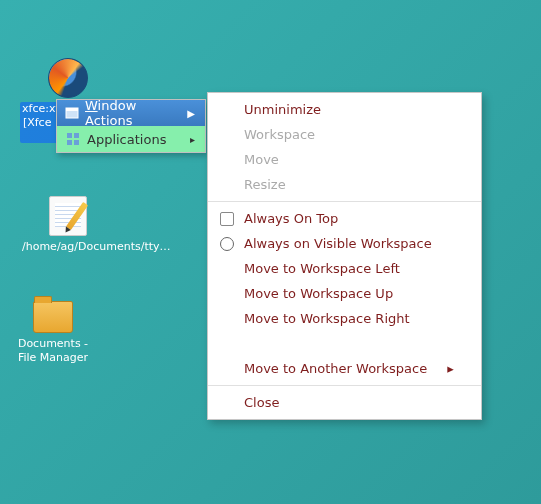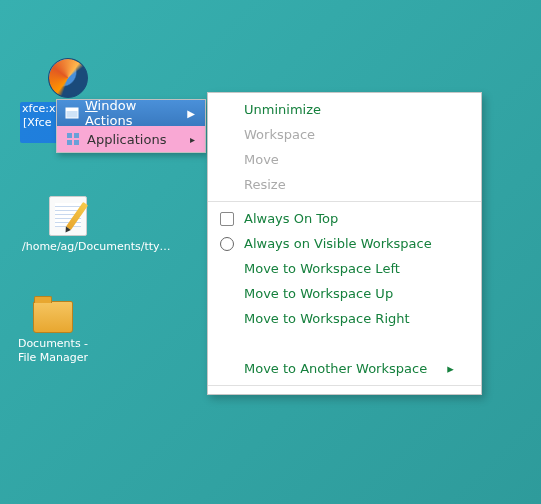--- a/index.html
+++ b/index.html
@@ -91,21 +91,21 @@
   .firefox-icon::after {
     content: "";
     position: absolute; inset: 0;
     background: conic-gradient(from 90deg, transparent 0 30%, #ff9500 35%, #e25822 60%, #ffb84d 85%, transparent 90%);
     border-radius: 50%;
   }
 
   
   .menu {
     position: absolute;
-    background: #f9a8d4;
+    background: #86efac;
     border: 1px solid #c0c0c0;
     box-shadow: 2px 3px 6px rgba(0,0,0,.25);
   }
   .menu-item {
     display: flex;
     align-items: center;
     padding: 5px 10px 5px 8px;
     height: 26px;
     gap: 6px;
   }
@@ -130,21 +130,21 @@
     border: 1px solid #c6c6c6;
     box-shadow: 3px 4px 8px rgba(0,0,0,.22);
     padding: 4px 0;
   }
   .sub-item {
     display: flex;
     align-items: center;
     padding: 0 18px 0 12px;
     height: 25px;
     gap: 10px;
-    color: #15803d;
+    color: #7f1d1d;
   }
   .sub-item.disabled { color: #aaa; }
   .sub-item .ind {
     width: 14px; height: 14px;
     display: inline-flex;
     align-items: center; justify-content: center;
     border: none;
   }
   .checkbox-ind {
     border: 1px solid #888 !important;
@@ -256,13 +256,17 @@
   <div class="sub-item">
     <span class="ind"></span>
   </div>
   <div class="sub-item">
     <span class="ind"></span>
     <span>Move to Another Workspace</span>
     <span class="spacer"></span>
     <span class="arrow">▸</span>
   </div>
   <div class="sep"></div>
+  <div class="sub-item">
+    <span class="ind"></span>
+    <span>Close</span>
+  </div>
 </div>
 
 </body></html>

